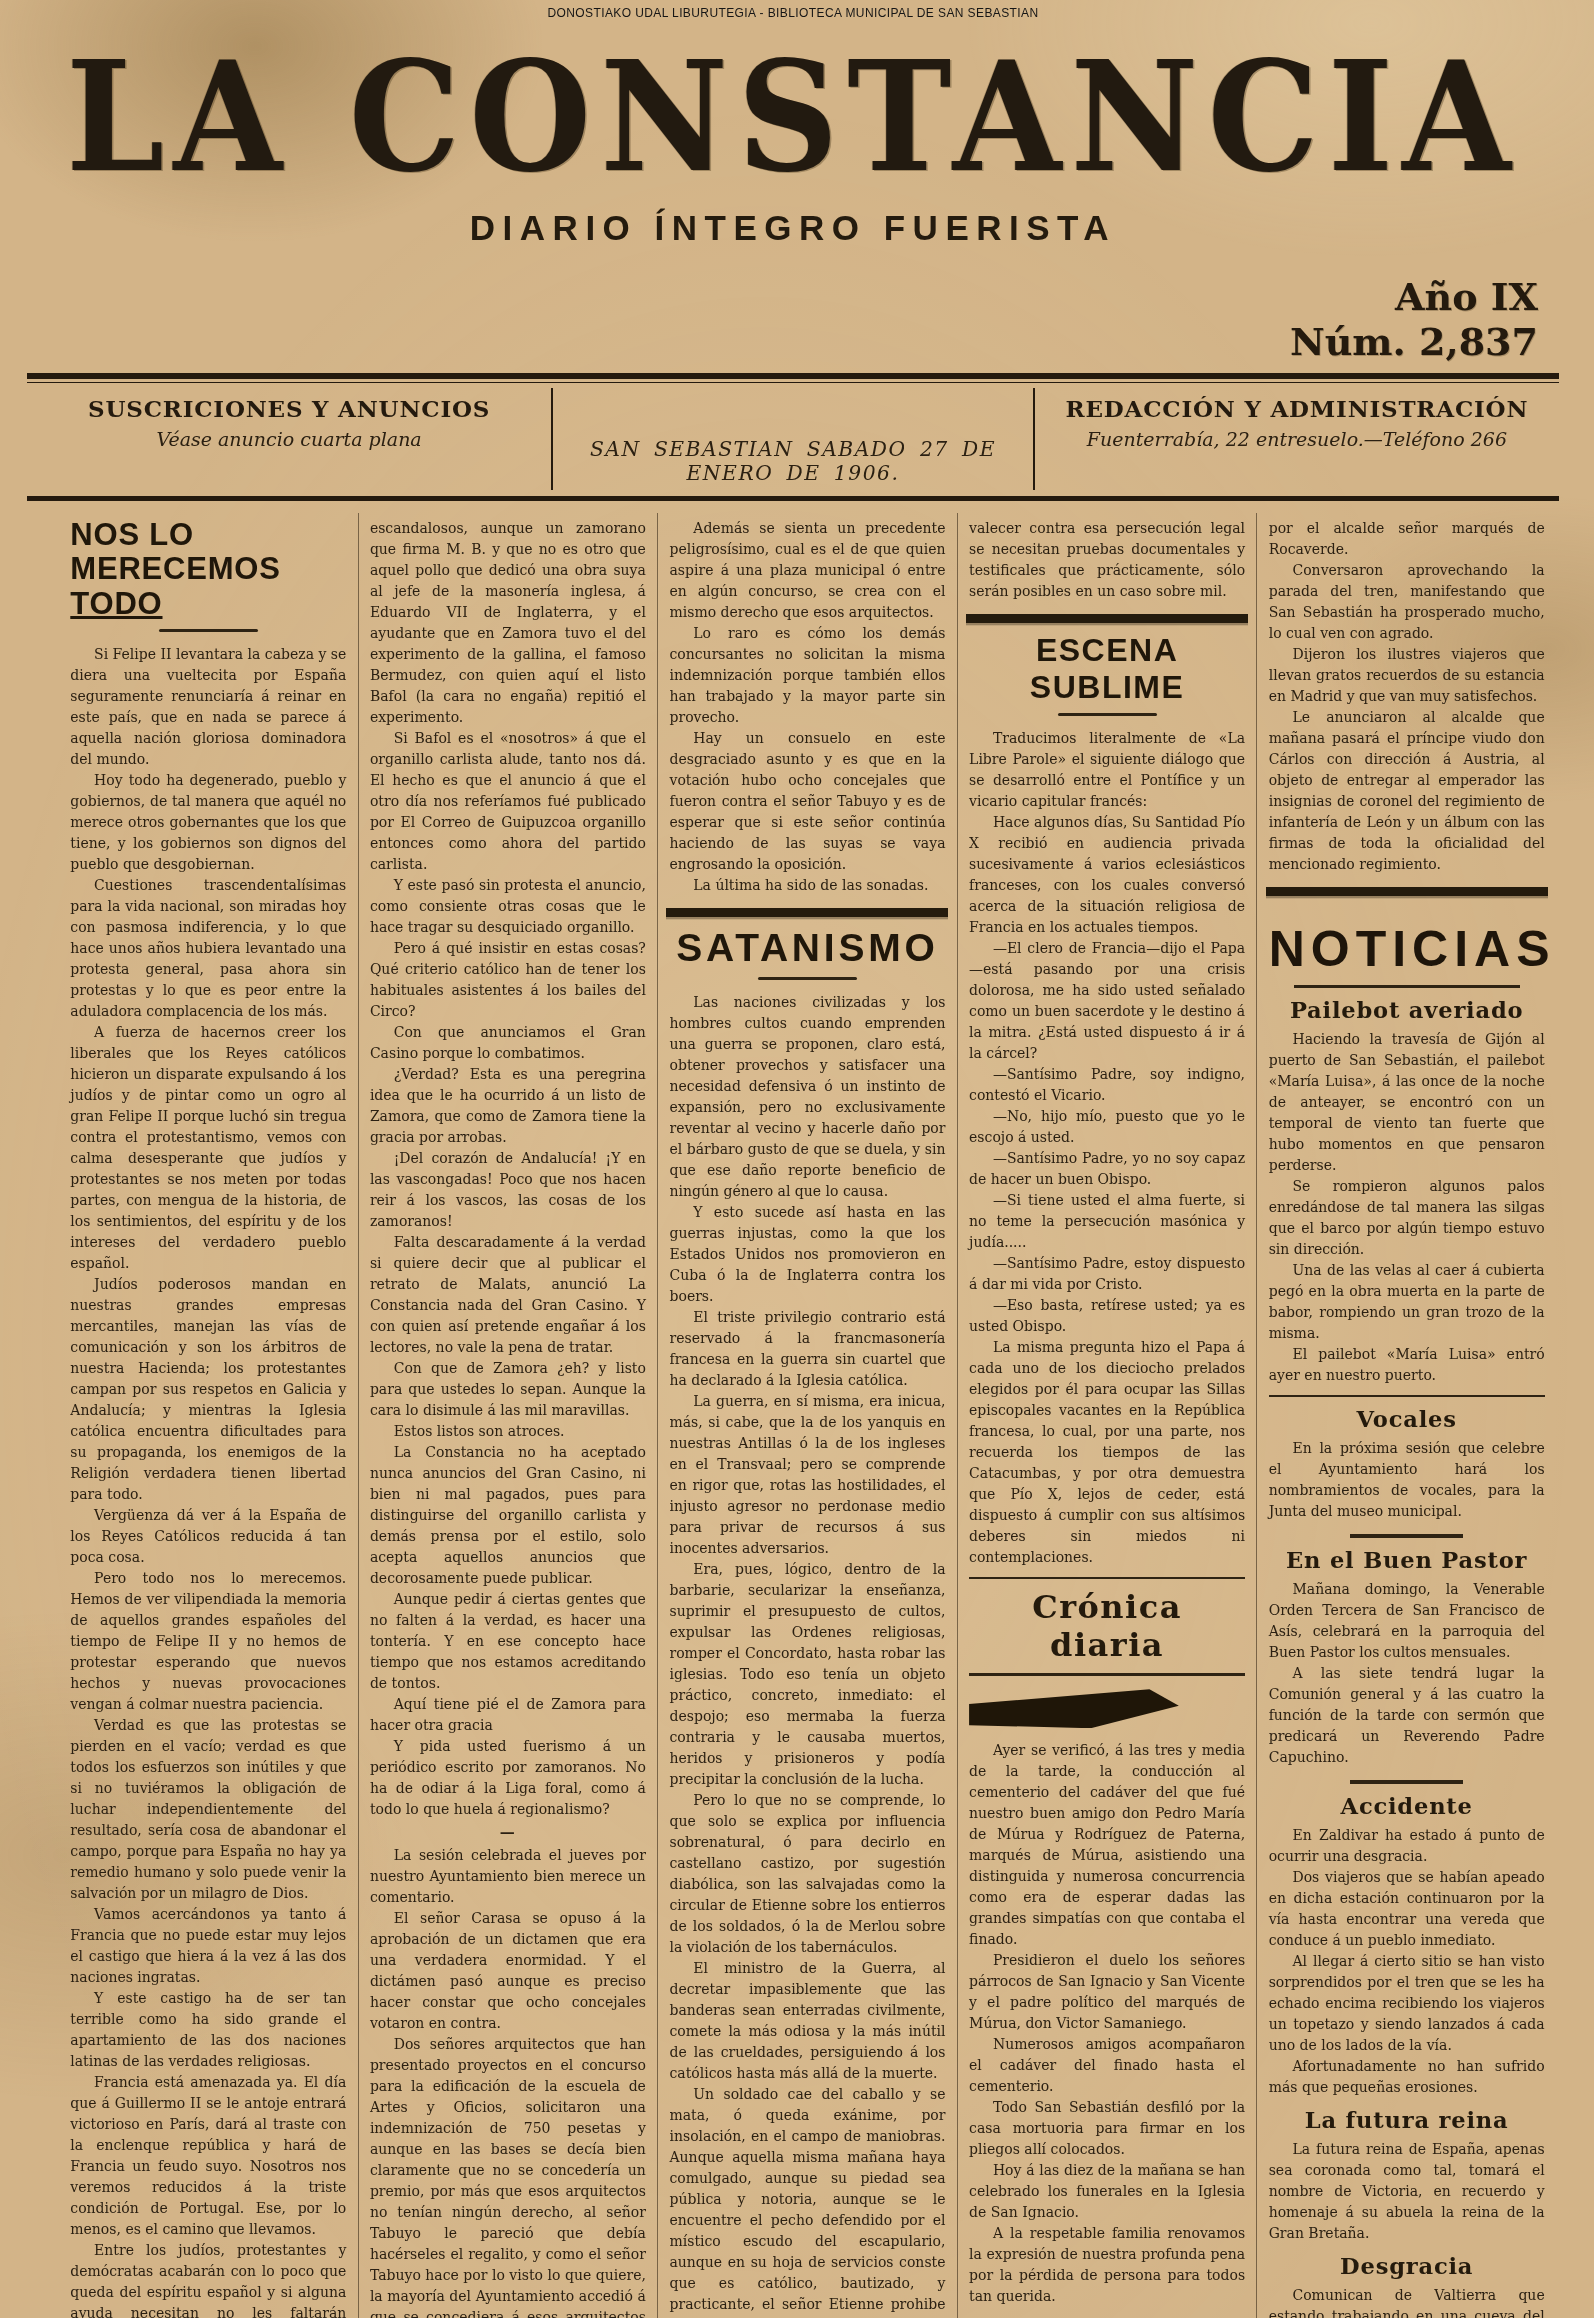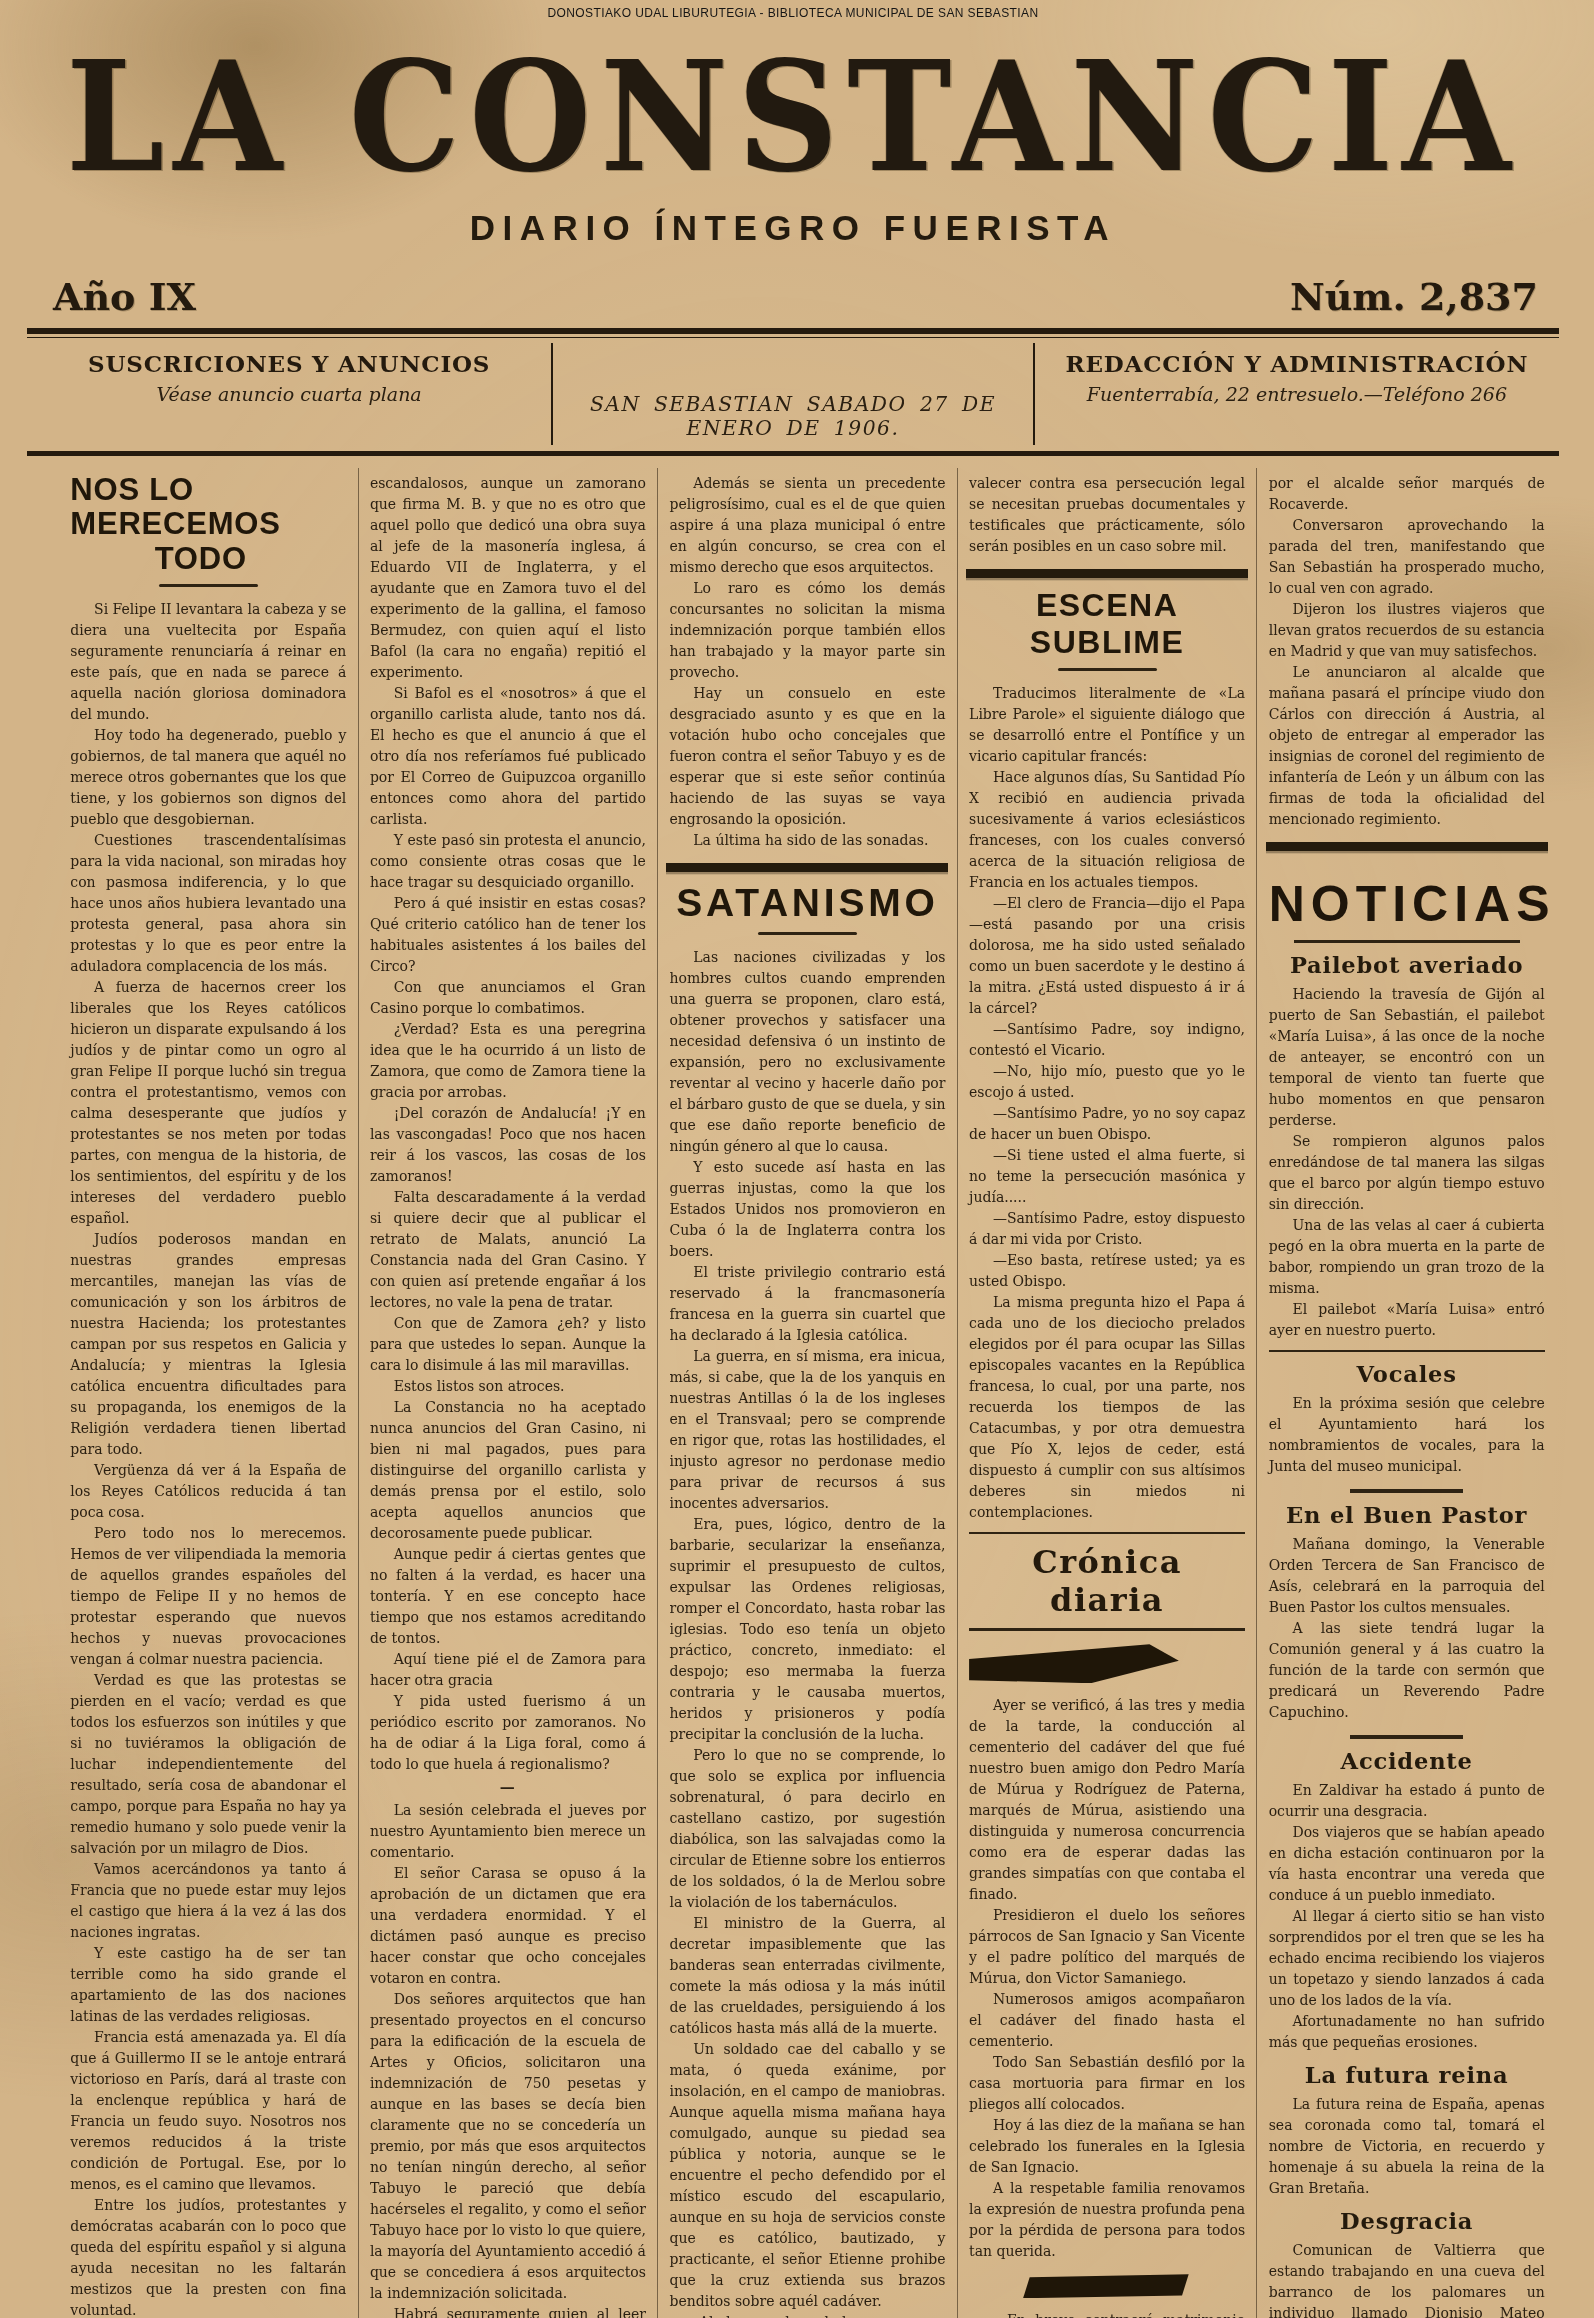--- a/index.html
+++ b/index.html
@@ -30,20 +30,21 @@
   .subtitle{
     margin-top:27px;text-align:center;
     font-family:"Liberation Sans",sans-serif;font-weight:bold;
     font-size:35px;letter-spacing:7.5px;color:#241b0e;
   }
   .issue-row{
     display:flex;justify-content:space-between;align-items:flex-end;
     padding:25.6px 48px 4.5px 53px;
     font-family:"DejaVu Serif",serif;font-weight:bold;font-size:38px;color:#241a0e;
     text-shadow:0.8px 0.8px 0 rgba(70,52,24,.3);
+    flex-direction:column;
   }
   .double-rule{margin:4.5px 27px 0 27px;height:3.8px;border-top:6px solid #241a0e;border-bottom:1.5px solid #241a0e;}
   .info-row{display:flex;margin:4.5px 27px 0 27px;align-items:stretch;}
   .info-cell{padding:7.5px 6px 4.5px;text-align:center;}
   .info-left{flex:1.15;}
   .info-center{flex:1.05;border-left:2.3px solid #241a0e;border-right:2.3px solid #241a0e;display:flex;align-items:center;justify-content:center;}
   .info-right{flex:1.15;}
   .info-title{font-family:"DejaVu Serif",serif;font-weight:bold;font-size:23px;letter-spacing:0.8px;color:#241a0e;}
   .info-note{font-style:italic;font-size:19px;margin-top:6px;color:#2b2012;}
   .dateline{font-style:italic;font-size:20.3px;letter-spacing:1.5px;word-spacing:5.3px;color:#2b2012;margin-top:42px;}
@@ -62,21 +63,21 @@
   .divider{text-align:center;font-weight:bold;color:#2b2012;padding:3px 0 4.5px;font-size:15px;letter-spacing:1.5px;}
   .rule-short{width:99px;height:3px;background:#2e2313;margin:7.5px auto 12px;border-radius:1.5px;}
   .rule-thick{height:9px;background:#241b0d;margin:12px -3px 9px;box-shadow:0 2.3px 0 rgba(38,28,14,.35);}
   .rule-mid{height:2.3px;background:#2e2313;margin:9px 0;}
   .rule-mid-short{height:3px;background:#2e2313;margin:7.5px auto;width:82%;}
   .rule-sub{width:113px;height:3.8px;background:#2e2313;margin:12px auto 3px;}
   .headline{
     font-family:"Liberation Sans",sans-serif;font-weight:bold;
     font-size:31px;line-height:1.12;color:#20170a;letter-spacing:0.8px;margin-bottom:3px;
   }
-  .headline .hl1{text-align:center;padding-right:15px;}
+  .headline .hl1{text-align:left;padding-right:15px;text-decoration:underline;}
   .headline-sans{
     font-family:"Liberation Sans",sans-serif;font-weight:bold;font-size:39px;
     text-align:center;color:#20170a;letter-spacing:3.8px;margin:7.5px 0 1.5px;
   }
   .headline-sans.sm{font-size:32px;letter-spacing:1.5px;}
   .headline-news{
     font-family:"Liberation Sans",sans-serif;font-weight:bold;font-size:50px;
     text-align:center;letter-spacing:6px;color:#1e150a;margin:24px 0 0;
   }
   .headline-serif{

